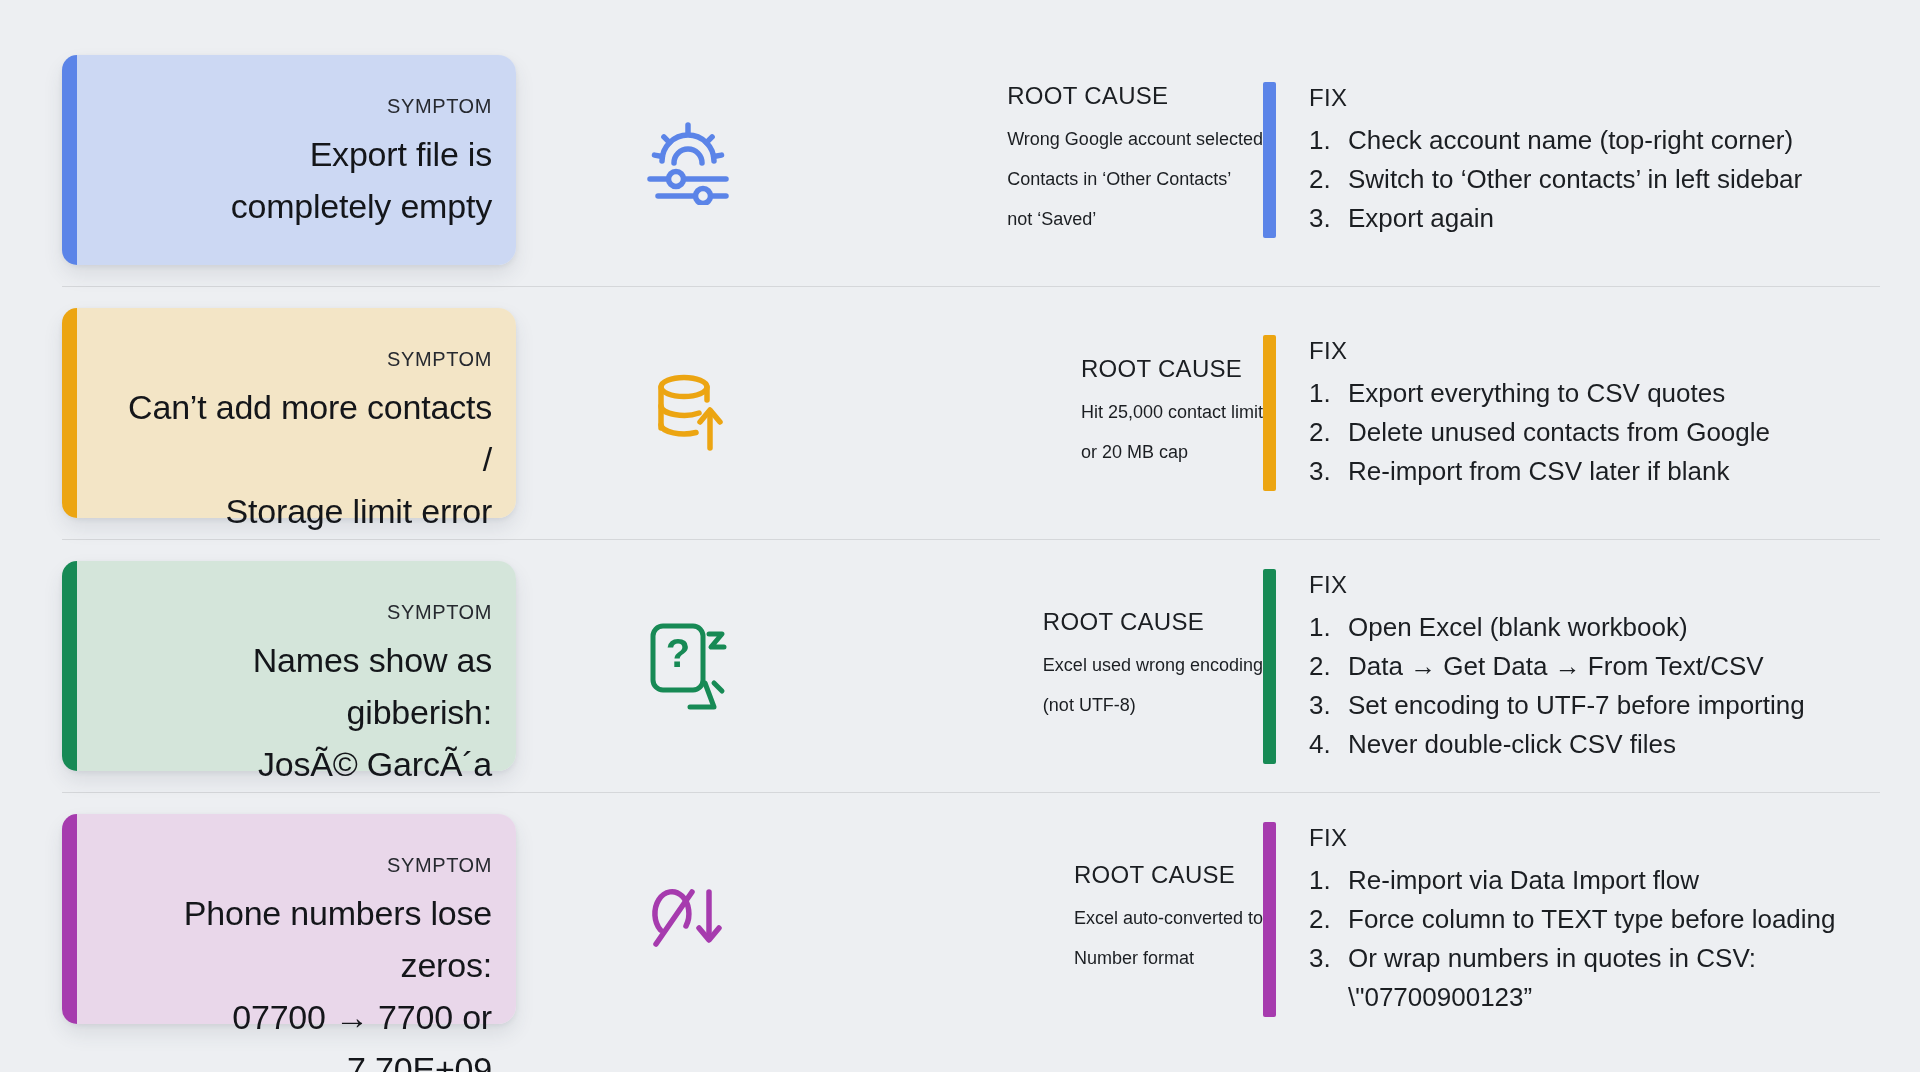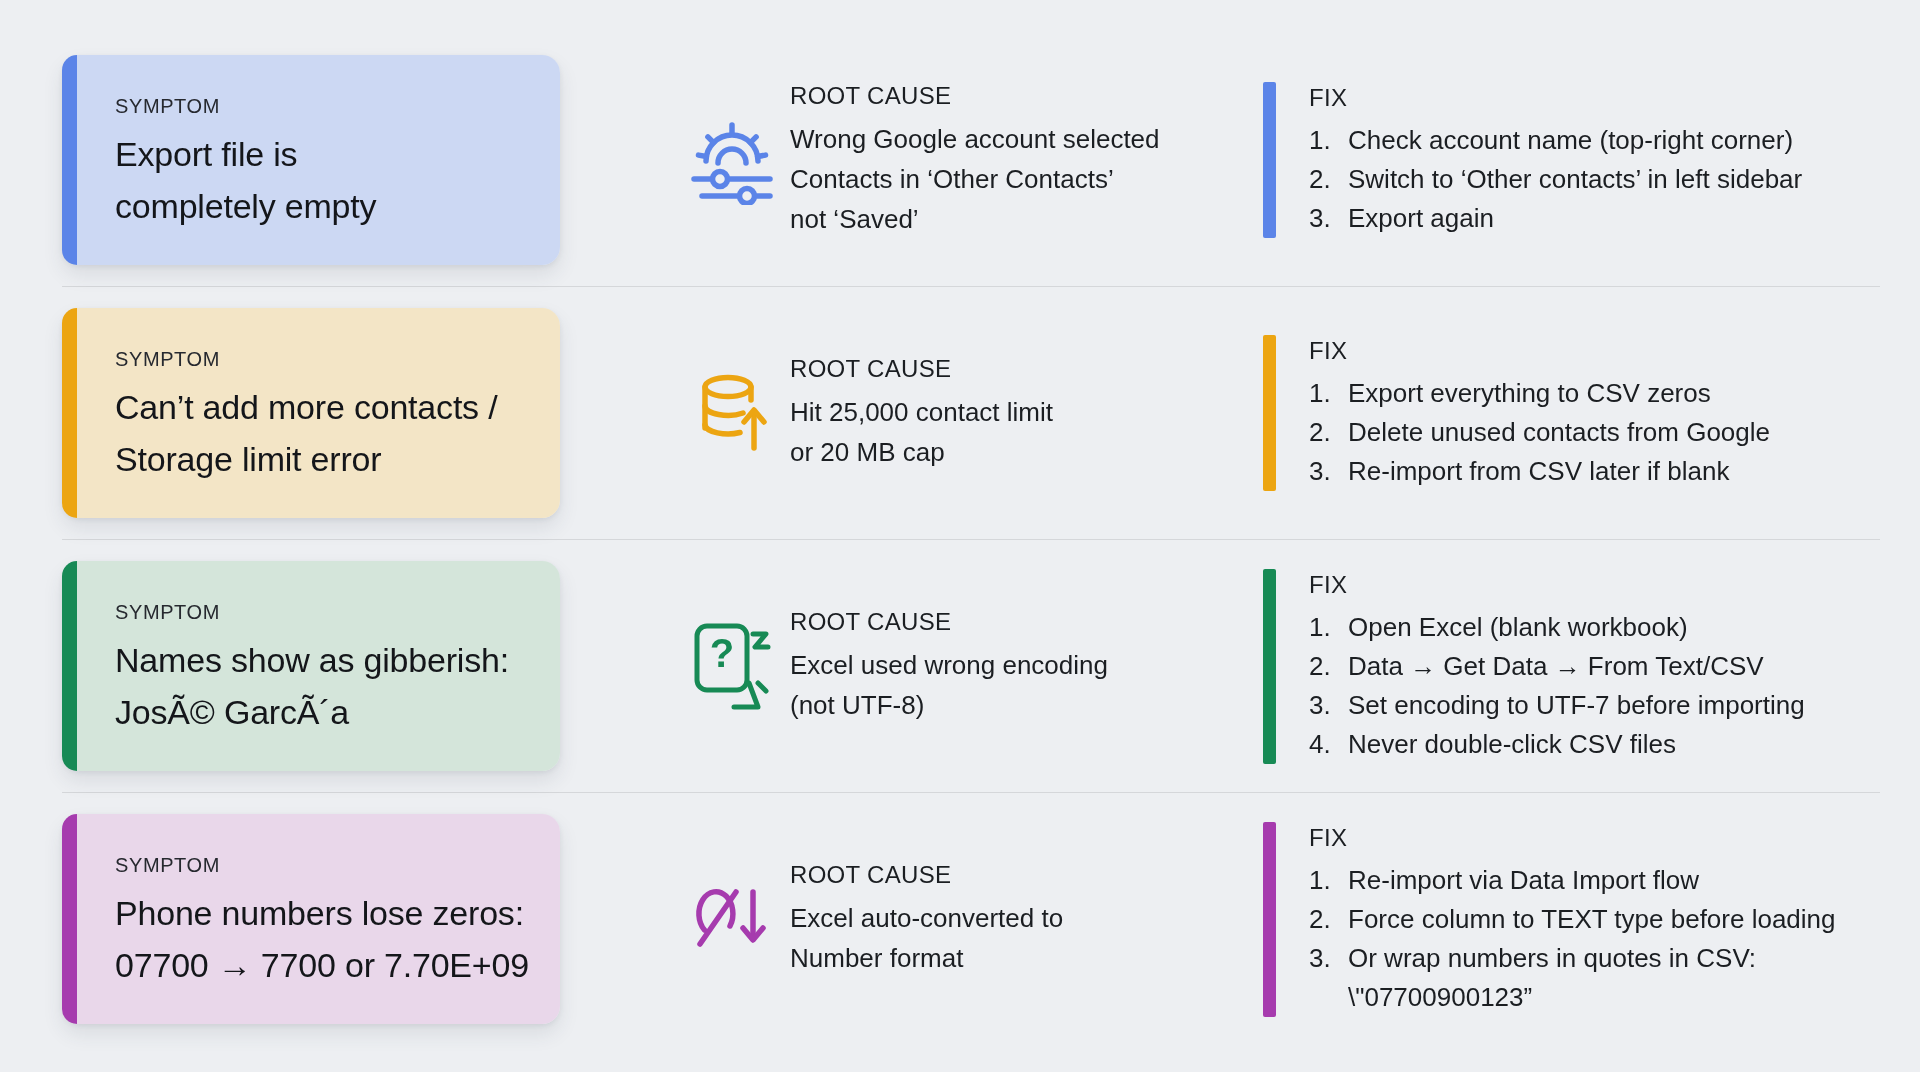--- a/index.html
+++ b/index.html
@@ -19,25 +19,26 @@
     align-items: center;
     height: 210px;
   }
   .divider {
     height: 1px;
     background: #d5d7da;
     margin: 21px 0;
   }
   
   .symptom-card {
-    width: 498px; height: 100%;
+    width: 454px; height: 100%;
     display: flex;
     flex-shrink: 0;
     border-radius: 18px;
     box-shadow: 0 10px 20px rgba(50,60,80,0.10), 0 2px 5px rgba(50,60,80,0.08);
+    text-align: right;
   }
   .accent-bar {
     width: 15px;
     background: var(--accent);
     border-radius: 18px 0 0 18px;
   }
   .card-body {
     flex: 1;
     background: var(--card-bg);
     border-radius: 0 18px 18px 0;
@@ -59,32 +60,33 @@
     white-space: pre-line;
   }
   
   .cause {
     flex: 1;
     margin-left: 130px;
     display: flex;
     align-items: center;
     gap: 16px;
     color: var(--accent);
+    justify-content: space-between;
   }
   .icon { flex-shrink: 0; }
   .icon svg { display: block; }
   .cause-text { color: #1b1e22; }
   .cause-label, .fix-label {
     font-size: 24px;
     letter-spacing: 0.3px;
     color: #1b1e22;
     margin-bottom: 9px;
   }
   .cause-body {
-    font-size: 26px;
+    font-size: 18px;
     line-height: 40px;
     white-space: pre-line;
   }
   
   .fix {
     width: 617px;
     flex-shrink: 0;
     display: flex;
     gap: 33px;
     align-items: stretch;
@@ -190,21 +192,21 @@
         <div class="cause-label">ROOT CAUSE</div>
         <div class="cause-body">Hit 25,000 contact limit
 or 20 MB cap</div>
       </div>
     </div>
     <div class="fix">
       <div class="fix-bar"></div>
       <div class="fix-content">
         <div class="fix-label">FIX</div>
         <ol class="fix-steps">
-            <li>Export everything to CSV zeros</li>
+            <li>Export everything to CSV quotes</li>
             <li>Delete unused contacts from Google</li>
             <li>Re-import from CSV later if blank</li>
           </ol>
       </div>
     </div>
   </section>
 
   <div class="divider"></div>
 
   <section class="row" style="--accent: #178a55; --card-bg: #d4e5da;">

